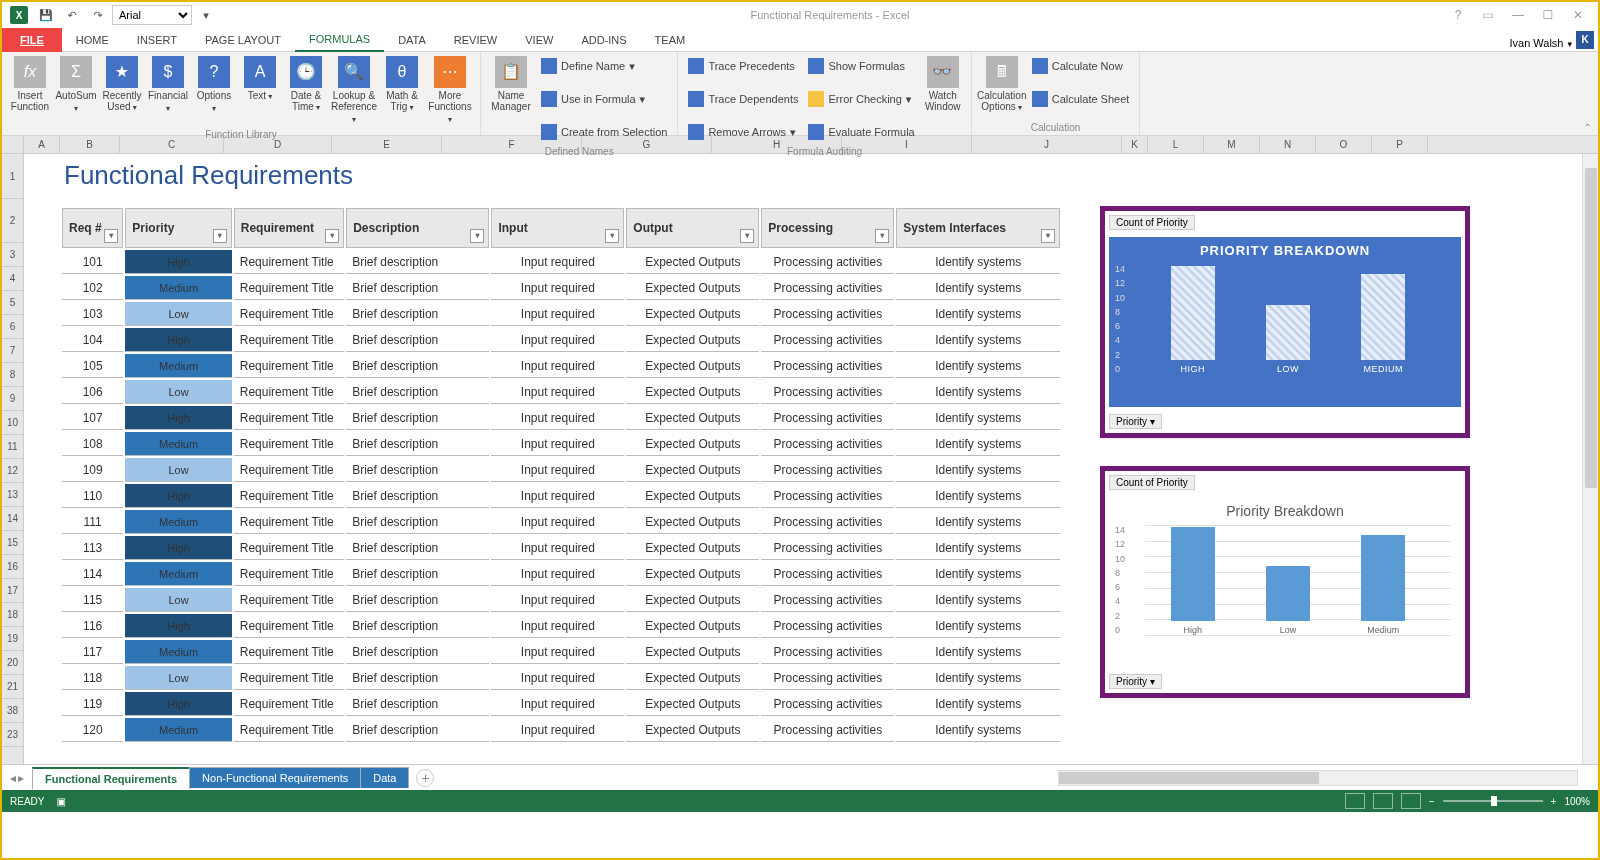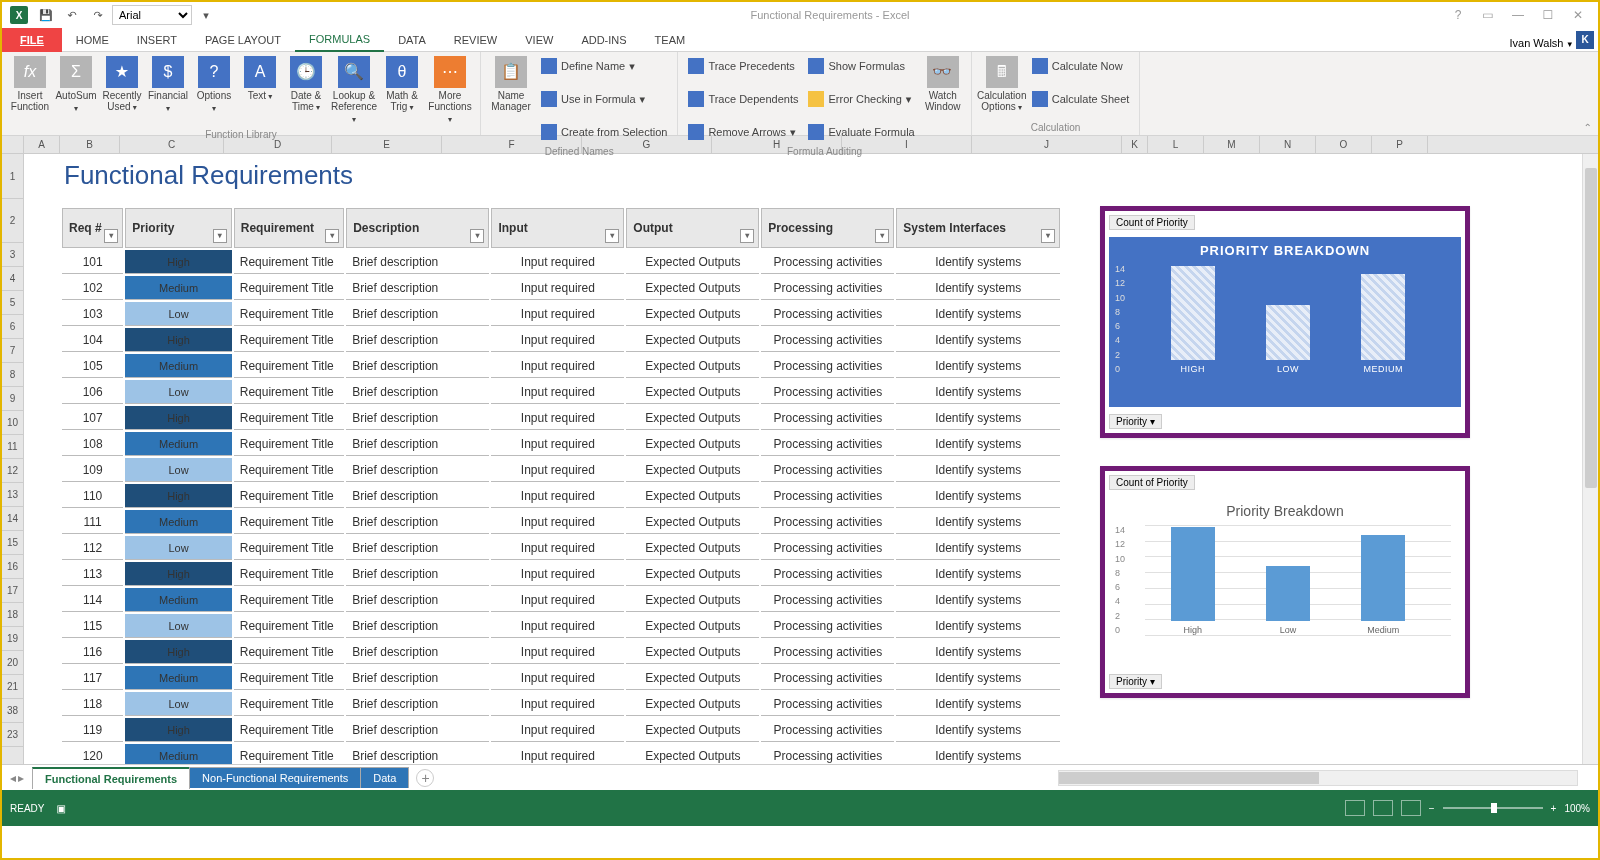--- a/index.html
+++ b/index.html
@@ -85,21 +85,21 @@
 .sheet-tabs { height: 26px; background: #fff; display: flex; align-items: center; font-size: 11px; border-top: 1px solid #ccc; position: relative; }
 .tab-nav { display: flex; gap: 2px; padding: 0 8px; color: #888; }
 .tab-nav span { cursor: pointer; font-size: 12px; }
 .sheet-tab { padding: 4px 12px; border: 1px solid #aaa; border-bottom: none; cursor: pointer; margin-right: -1px; }
 .sheet-tab.active { background: #fff; color: #217346; font-weight: 600; border-top: 2px solid #217346; }
 .sheet-tab.blue { background: #2e75b6; color: #fff; }
 .add-tab { width: 24px; text-align: center; font-size: 14px; color: #888; cursor: pointer; margin-left:8px;border:1px solid #ccc;border-radius:50%;height:18px;width:18px;line-height:16px;}
 .h-scroll { position: absolute; right: 20px; bottom: 4px; width: 520px; height: 16px; background: #f0f0f0; border: 1px solid #dcdcdc; }
 .h-scroll .thumb { position: absolute; left: 0; top: 1px; height: 12px; width: 260px; background: #cdcdcd; }
 
-.status-bar { height: 36px; background: #217346; color: #fff; display: flex; align-items: center; font-size: 10px; padding: 0 8px; }
+.status-bar { height: 22px; background: #217346; color: #fff; display: flex; align-items: center; font-size: 10px; padding: 0 8px; }
 .status-bar .left { flex: 1; display: flex; align-items: center; gap: 12px; }
 .status-bar .right { display: flex; align-items: center; gap: 8px; }
 .view-btn { width: 20px; height: 16px; border: 1px solid rgba(255,255,255,0.5); cursor: pointer; }
 .zoom-slider { width: 100px; height: 2px; background: rgba(255,255,255,0.5); position: relative; }
 .zoom-slider .handle { position: absolute; left: 48px; top: -4px; width: 6px; height: 10px; background: #fff; }
 </style>
 </head>
 <body>
 
 <div class="title-bar">
@@ -423,30 +423,20 @@
     <td>111</td>
     <td class="prio prio-medium">Medium</td>
     <td class="left">Requirement Title</td>
     <td class="left">Brief description</td>
     <td>Input required</td>
     <td>Expected Outputs</td>
     <td>Processing activities</td>
     <td>Identify systems</td>
   </tr>
           <tr>
-    <td>112</td>
-    <td class="prio prio-low">Low</td>
-    <td class="left">Requirement Title</td>
-    <td class="left">Brief description</td>
-    <td>Input required</td>
-    <td>Expected Outputs</td>
-    <td>Processing activities</td>
-    <td>Identify systems</td>
-  </tr>
-          <tr>
     <td>113</td>
     <td class="prio prio-high">High</td>
     <td class="left">Requirement Title</td>
     <td class="left">Brief description</td>
     <td>Input required</td>
     <td>Expected Outputs</td>
     <td>Processing activities</td>
     <td>Identify systems</td>
   </tr>
           <tr>

